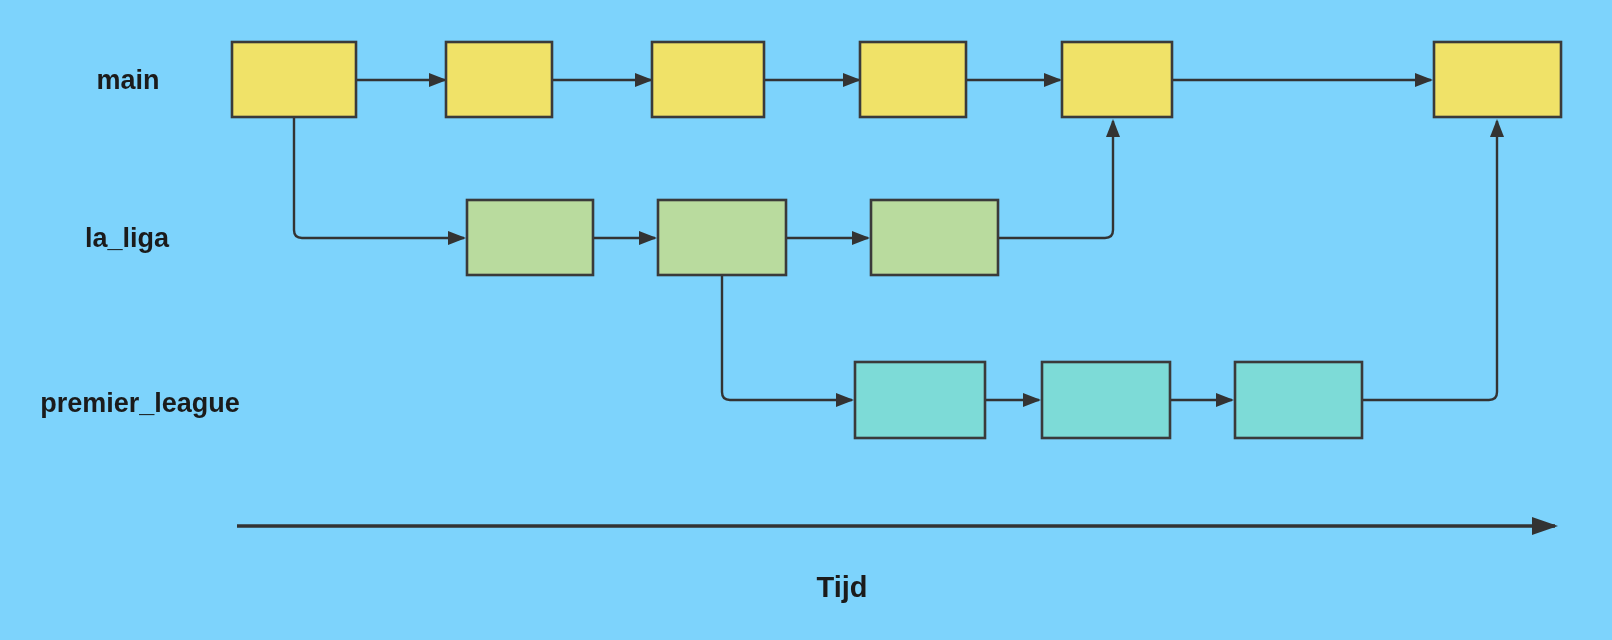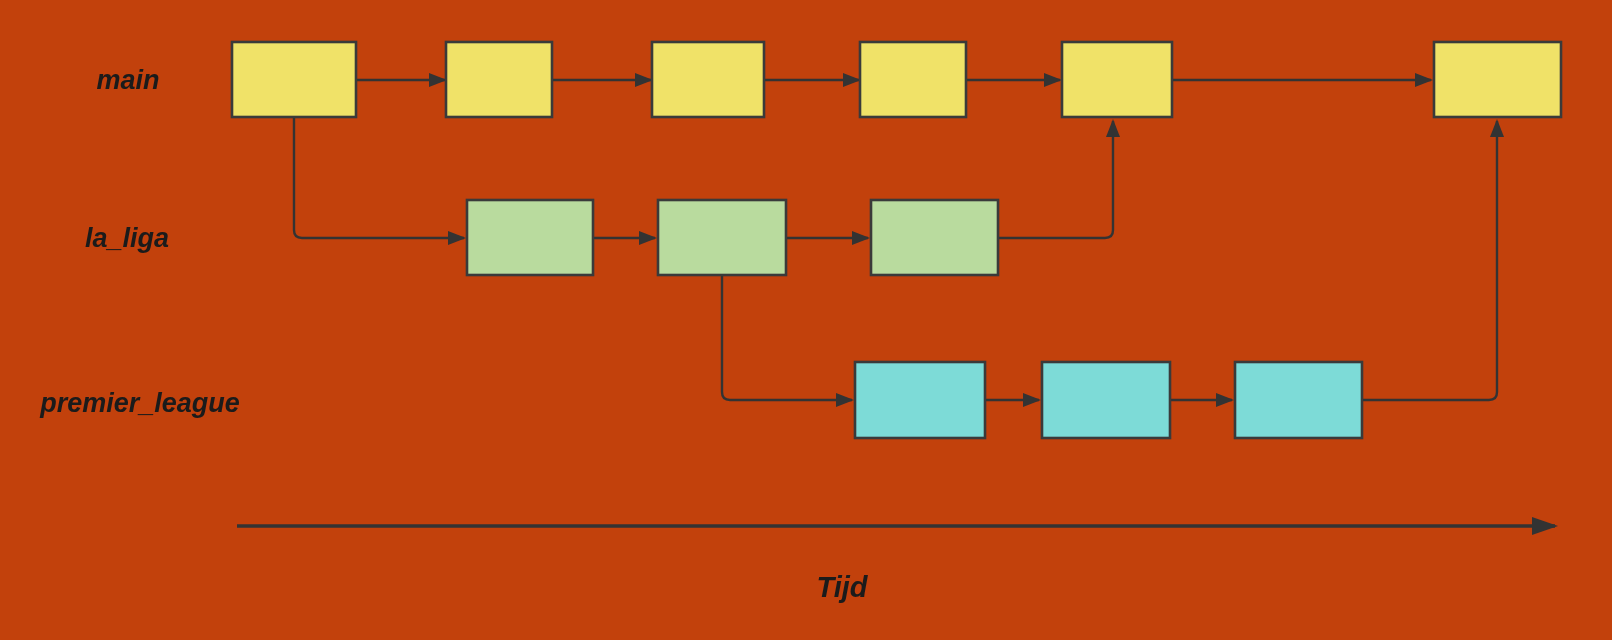--- a/index.html
+++ b/index.html
@@ -4,23 +4,22 @@
 <style>
   html, body {
     margin: 0;
     padding: 0;
     background: #ffffff;
   }
   .stage {
     position: relative;
     width: 1612px;
     height: 640px;
-    background: #c2410c;
+    background: #7dd3fc;
     overflow: hidden;
-    font-style: italic;
   }
   svg {
     display: block;
   }
   .commit-box {
     stroke-width: 2.6px;
   }
   .flow-line {
     fill: none;
     stroke-width: 2.4px;

